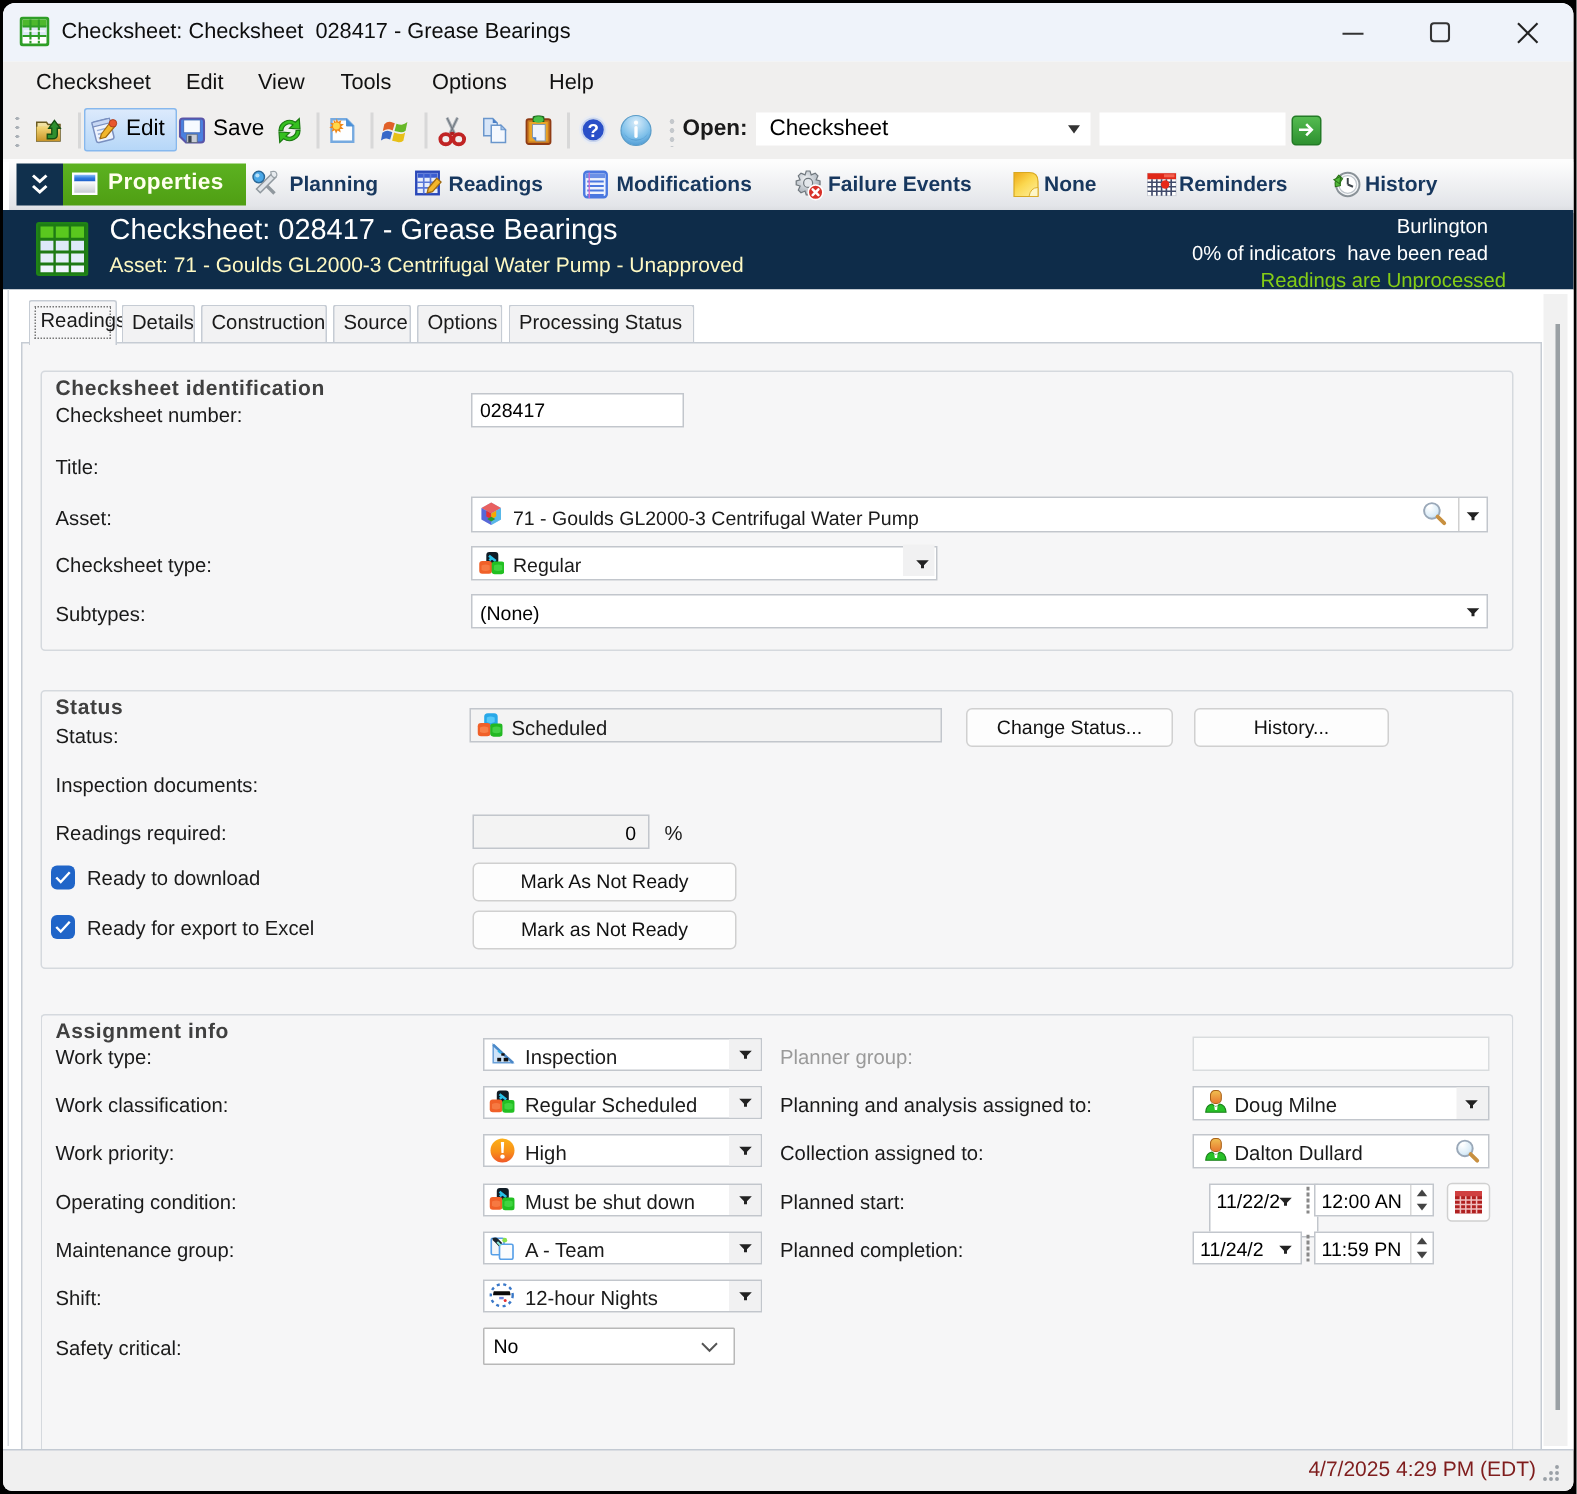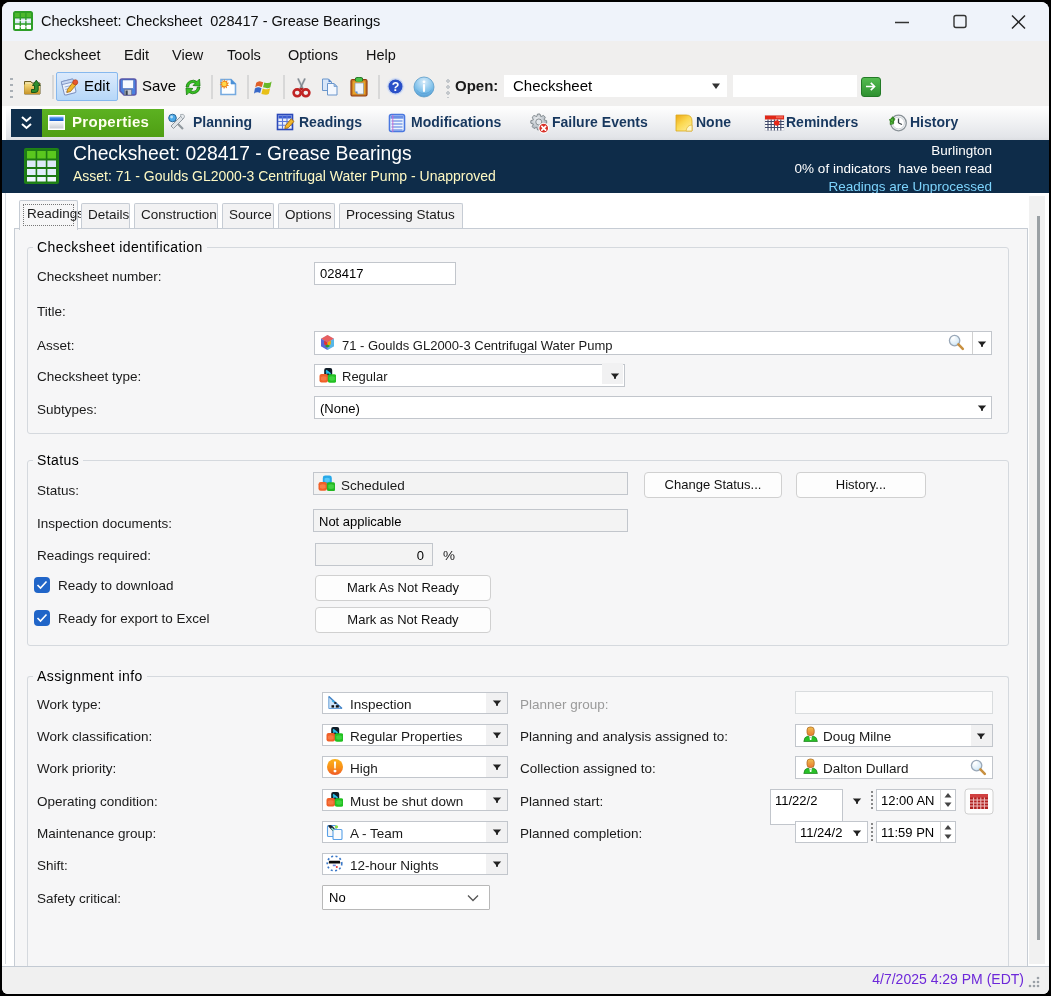--- a/index.html
+++ b/index.html
@@ -9,21 +9,21 @@
 #toolbar{position:absolute;left:0;top:70px;width:100%;height:34px;background:#f0efee;border-bottom:2px solid #fdfdfd;}
 #tabrow{position:absolute;left:4px;top:106px;width:100%;height:34px;background:linear-gradient(#fdfdfd,#e3e5e9 85%,#d8dade);text-decoration:underline;}
 #hdr{position:absolute;left:0;top:138px;width:100%;height:53px;background:#0e2c49;}
 #content{position:absolute;left:-2px;top:191px;width:1053px;height:773px;background:#fff;}
 #statusbar{position:absolute;left:0;top:964px;width:100%;height:28px;background:#f0f0f0;border-top:1px solid #c3cad3;}
 .mitem{position:absolute;top:6px;font-size:14.5px;color:#111;}
 .lbl{position:absolute;font-size:13.5px;color:#1a1a1a;}
 .field{position:absolute;background:#fff;border:1px solid #c2c6cc;font-size:13px;color:#000;box-sizing:border-box;}
 .ro{background:#f3f3f3;}
 .grp{position:absolute;border:1px solid #d5d9de;border-radius:3px;}
-.grplbl{position:absolute;font-size:14px;letter-spacing:.4px;font-weight:normal;color:#000000;background:#f6f6f7;padding:0 4px;}
+.grplbl{position:absolute;font-size:14px;letter-spacing:.4px;font-weight:bold;color:#404040;background:#f6f6f7;padding:0 4px;margin-top:11px;}
 .btn{position:absolute;background:#fdfdfd;border:1px solid #d0d0d0;border-radius:4px;font-size:13px;color:#111;text-align:center;}
 .tabtxt{font-size:14px;font-weight:bold;color:#17375e;}
 </style></head><body>
 <div id="win">
  <div id="titlebar">
    <svg class="abs" style="left:11px;top:9px" width="20" height="20" viewBox="0 0 20 20">
      <rect x="1" y="1" width="18" height="18" rx="1.5" fill="#fff" stroke="#2e9e27" stroke-width="2"></rect>
      <rect x="2" y="2" width="16" height="4.5" fill="#4db82d"></rect>
      <rect x="2" y="6.5" width="16" height="7" fill="#dce9f5"></rect>
      <g stroke="#2e9e27" stroke-width="1.4">
@@ -330,21 +330,21 @@
      <g fill="#eff5fd">
           <rect x="3" y="29" width="8.6" height="4.5"></rect>
           <rect x="13.2" y="29" width="8.6" height="4.5"></rect>
           <rect x="23.4" y="29" width="8.6" height="4.5"></rect>
         </g>
    </svg>
    <span class="abs" style="left:71px;top:3px;font-size:19.3px;color:#fff">Checksheet: 028417 - Grease Bearings</span>
    <span class="abs" style="left:71px;top:28px;font-size:14px;color:#fef9c3">Asset: 71 - Goulds GL2000-3 Centrifugal Water Pump - Unapproved</span>
    <span class="abs" style="right:57px;top:3px;font-size:13.5px;color:#fff">Burlington</span>
    <span class="abs" style="right:57px;top:21px;font-size:13.5px;color:#fff">0% of indicators&nbsp; have been read</span>
-   <span class="abs" style="right:57px;top:39px;font-size:13.5px;color:#7dd3fc">Readings are Unprocessed</span>
+   <span class="abs" style="right:45px;top:39px;font-size:13.5px;color:#84cc16">Readings are Unprocessed</span>
  </div>
  <div id="content">
    <div class="abs" style="left:5px;top:0;width:1px;height:771px;background:#d7dce1"></div>
 
    <div class="abs" style="left:14px;top:34.5px;width:1014px;height:738px;background:#f6f6f7;border:1px solid #c6ccd4;border-bottom:none;box-sizing:border-box"></div>
 
    <div class="abs" style="left:19px;top:6.5px;width:57px;height:29px;background:#f6f6f7;border:1px solid #c6ccd4;border-bottom:none;border-radius:2px 2px 0 0"></div>
    <div class="abs" style="left:23px;top:10.5px;width:49px;height:20px;border:1px dotted #777"></div>
    <span class="lbl" style="left:27px;top:12.5px">Readings</span>
    <div class="abs" style="left:81px;top:9.5px;width:47px;height:24px;background:#f2f2f3;border:1px solid #c6ccd4;border-bottom:none;border-radius:2px 2px 0 0"></div>
@@ -424,21 +424,20 @@
      <path d="M6.5 3.4 Q8.9 2 11.8 3.4 L11.8 6.4 Q8.9 7.8 6.5 6.4 Z" fill="#55c8f8"></path>
      <rect x="0.5" y="7" width="8.5" height="8.8" rx="2.2" fill="#f06028"></rect>
      <path d="M2 10 Q4.7 8.6 7.5 10 L7.5 13 Q4.7 14.4 2 13 Z" fill="#f88048"></path>
      <rect x="8.8" y="7.3" width="8.5" height="8.8" rx="2.2" fill="#22b822"></rect>
      <path d="M10.3 10 Q13 8.6 15.8 10 L15.8 13.2 Q13 14.6 10.3 13.2 Z" fill="#44d044"></path>
    </svg>
    <span class="lbl" style="left:341px;top:285px">Scheduled</span>
    <div class="btn" style="left:644px;top:279px;width:136px;height:24px;line-height:23px">Change Status...</div>
    <div class="btn" style="left:796px;top:279px;width:128px;height:24px;line-height:23px">History...</div>
    <span class="lbl" style="left:37px;top:323px">Inspection documents:</span>
-   <div class="field ro" style="left:313px;top:316px;width:315px;height:23px;box-sizing:border-box;padding-top:4px;padding-left:5px">Not applicable</div>
    <span class="lbl" style="left:37px;top:355px">Readings required:</span>
    <div class="field ro" style="left:315px;top:350px;width:118px;height:23px;box-sizing:border-box;padding-top:4px;padding-right:8px;text-align:right">0</div>
    <span class="lbl" style="left:443px;top:355px">%</span>
    <div class="abs" style="left:34px;top:384px;width:16px;height:16px;background:#2065c8;border-radius:4px"></div>
    <svg class="abs" style="left:36px;top:387px" width="12" height="10">
         <path d="M1.5 5 L4.5 8 L10.5 1.5" stroke="#fff" stroke-width="1.6" fill="none"></path>
       </svg>
    <span class="lbl" style="left:58px;top:385px">Ready to download</span>
    <div class="btn" style="left:315px;top:382px;width:174px;height:24px;line-height:23px">Mark As Not Ready</div>
    <div class="abs" style="left:34px;top:417px;width:16px;height:16px;background:#2065c8;border-radius:4px"></div>
@@ -470,21 +469,21 @@
    <span class="lbl" style="left:37px;top:536px">Work classification:</span>
    <div class="field" style="left:322px;top:531px;width:186px;height:22px;box-sizing:border-box"></div>
    <svg class="abs" style="left:326px;top:533px" width="17" height="17" viewBox="0 0 17 17">
      <rect x="5.2" y="1" width="8" height="8" rx="2" fill="#101c26"></rect>
      <path d="M7 3.5 L11.5 7 M7.2 6.5 L9 5" stroke="#28c0e8" stroke-width="1.7"></path>
      <rect x="0.5" y="7" width="8.5" height="8.5" rx="2" fill="#f06028"></rect>
      <path d="M2 10 Q4.7 8.6 7.5 10 L7.5 13 Q4.7 14.4 2 13 Z" fill="#f88048" opacity=".8"></path>
      <rect x="8.8" y="7.3" width="8.5" height="8.5" rx="2" fill="#22c022"></rect>
      <path d="M10.3 10 Q13 8.6 15.8 10 L15.8 13 Q13 14.4 10.3 13 Z" fill="#48d848" opacity=".8"></path>
    </svg>
-   <span class="lbl" style="left:350px;top:536px">Regular Properties</span>
+   <span class="lbl" style="left:350px;top:536px">Regular Scheduled</span>
    <div class="abs" style="left:486px;top:532px;width:21px;height:20px;background:#f1f1f2"></div>
    <svg class="abs" style="left:491px;top:538px" width="12" height="8">
         <path d="M1.8 1.5 L10.2 1.5 L7 4.9 L7 6.8 L5 6.8 L5 4.9 Z" fill="#222"></path>
       </svg>
    <span class="lbl" style="left:520px;top:536px">Planning and analysis assigned to:</span>
    <div class="field" style="left:795px;top:531px;width:198px;height:23px;box-sizing:border-box"></div>
    <svg class="abs" style="left:802px;top:533px" width="17" height="17" viewBox="0 0 17 17">
      <defs>
           <linearGradient id="pg" x1="0" y1="0" x2="0" y2="1">
             <stop offset="0" stop-color="#f0c050"></stop>
@@ -554,21 +553,21 @@
      <path d="M2 10 Q4.7 8.6 7.5 10 L7.5 13 Q4.7 14.4 2 13 Z" fill="#f88048" opacity=".8"></path>
      <rect x="8.8" y="7.3" width="8.5" height="8.5" rx="2" fill="#22c022"></rect>
      <path d="M10.3 10 Q13 8.6 15.8 10 L15.8 13 Q13 14.4 10.3 13 Z" fill="#48d848" opacity=".8"></path>
    </svg>
    <span class="lbl" style="left:350px;top:601px">Must be shut down</span>
    <div class="abs" style="left:486px;top:597px;width:21px;height:20px;background:#f1f1f2"></div>
    <svg class="abs" style="left:491px;top:603px" width="12" height="8">
         <path d="M1.8 1.5 L10.2 1.5 L7 4.9 L7 6.8 L5 6.8 L5 4.9 Z" fill="#222"></path>
       </svg>
    <span class="lbl" style="left:520px;top:601px">Planned start:</span>
-   <div class="field" style="left:770px;top:596px;width:73px;height:36px;box-sizing:border-box;padding:3px 0 0 4px">11/22/2</div>
+   <div class="field" style="left:806px;top:596px;width:73px;height:36px;box-sizing:border-box;padding:3px 0 0 4px">11/22/2</div>
    <svg class="abs" style="left:851px;top:604px" width="12" height="8">
         <path d="M1.8 1.5 L10.2 1.5 L7 4.9 L7 6.8 L5 6.8 L5 4.9 Z" fill="#222"></path>
       </svg>
    <div class="abs" style="left:871px;top:598px;width:2px;height:18px;background-image:linear-gradient(#888 60%,transparent 40%);background-size:2px 4px"></div>
    <div class="field" style="left:876px;top:596px;width:80px;height:22px;box-sizing:border-box;padding:3px 0 0 4px">12:00 AN</div>
       <div class="abs" style="left:940px;top:597px;width:1px;height:20px;background:#d8d8d8"></div>
    <svg class="abs" style="left:942px;top:598px" width="12" height="18">
         <path d="M6 2 L9.5 6.5 L2.5 6.5 Z" fill="#444"></path>
         <path d="M6 16 L2.5 11.5 L9.5 11.5 Z" fill="#444"></path>
       </svg>
@@ -625,21 +624,21 @@
    <svg class="abs" style="left:491px;top:667px" width="12" height="8">
         <path d="M1.8 1.5 L10.2 1.5 L7 4.9 L7 6.8 L5 6.8 L5 4.9 Z" fill="#222"></path>
       </svg>
    <span class="lbl" style="left:37px;top:698px">Safety critical:</span>
    <div class="field" style="left:322px;top:692px;width:168px;height:25px;box-sizing:border-box;border-color:#b8b8b8;border-radius:1px;padding:4px 0 0 6px">No</div>
    <svg class="abs" style="left:466px;top:701px" width="14" height="9">
         <path d="M2 1.5 L7 6.5 L12 1.5" stroke="#555" stroke-width="1.3" fill="none"></path>
       </svg>
  </div>
  <div id="statusbar">
-   <span class="abs" style="right:25px;top:4px;font-size:14px;color:#6d28d9">4/7/2025 4:29 PM (EDT)</span>
+   <span class="abs" style="right:25px;top:4px;font-size:14px;color:#7f1d1d">4/7/2025 4:29 PM (EDT)</span>
    <svg class="abs" style="right:8px;top:8px" width="14" height="14">
      <g fill="#9aa0a6">
           <circle cx="11" cy="3" r="1.3"></circle>
           <circle cx="7" cy="7" r="1.3"></circle>
           <circle cx="11" cy="7" r="1.3"></circle>
           <circle cx="3" cy="11" r="1.3"></circle>
           <circle cx="7" cy="11" r="1.3"></circle>
           <circle cx="11" cy="11" r="1.3"></circle>
         </g>
    </svg>

